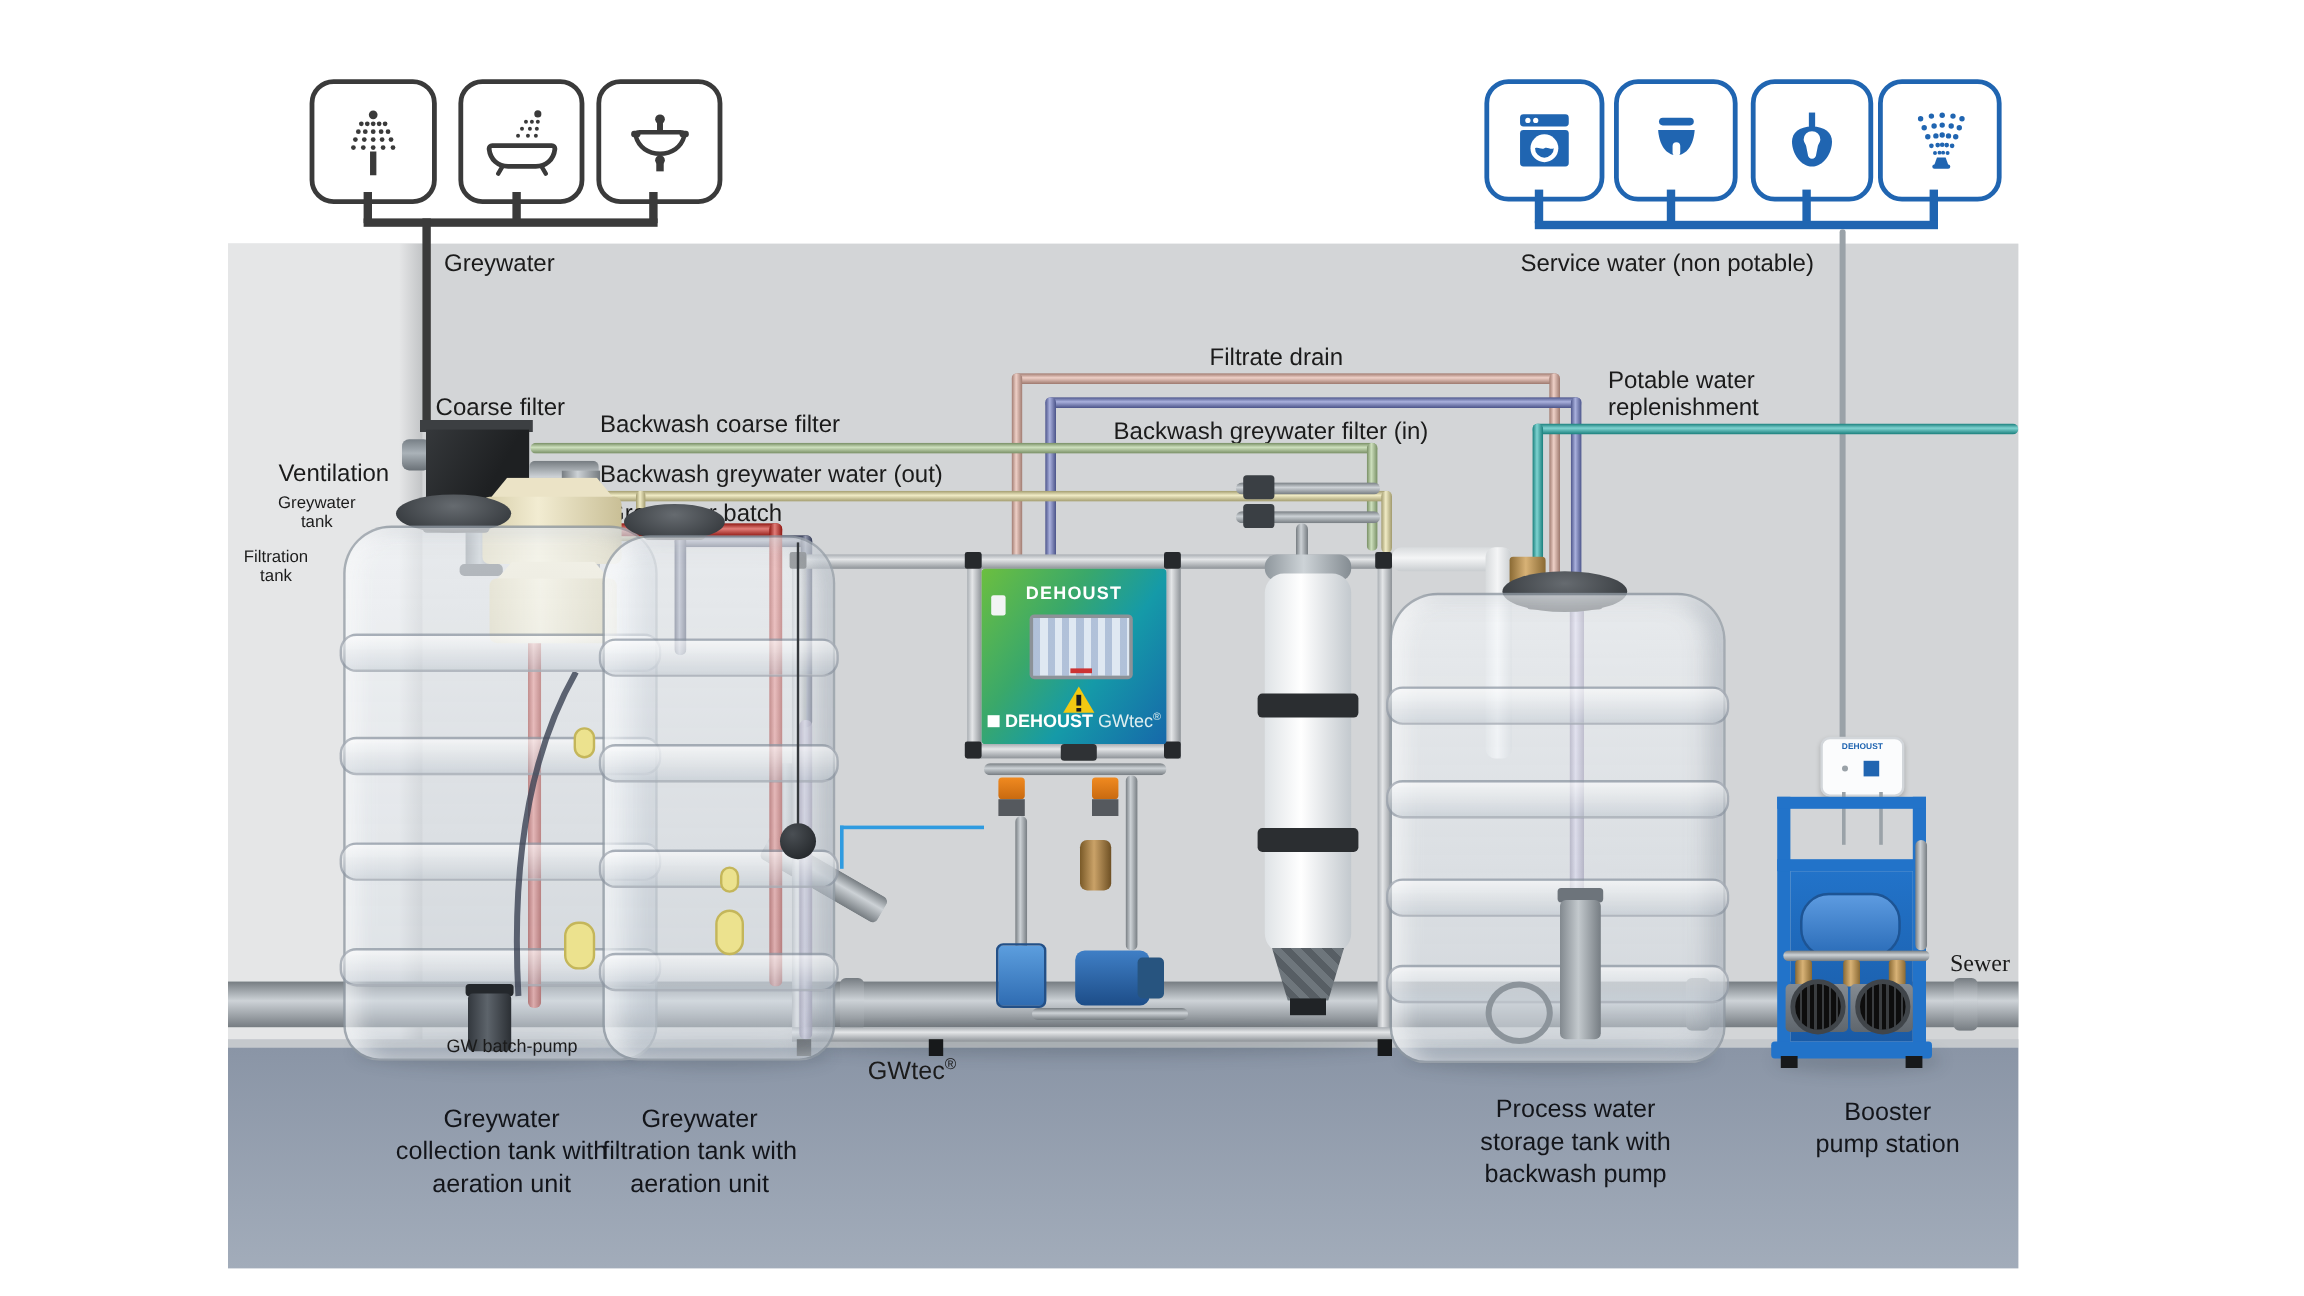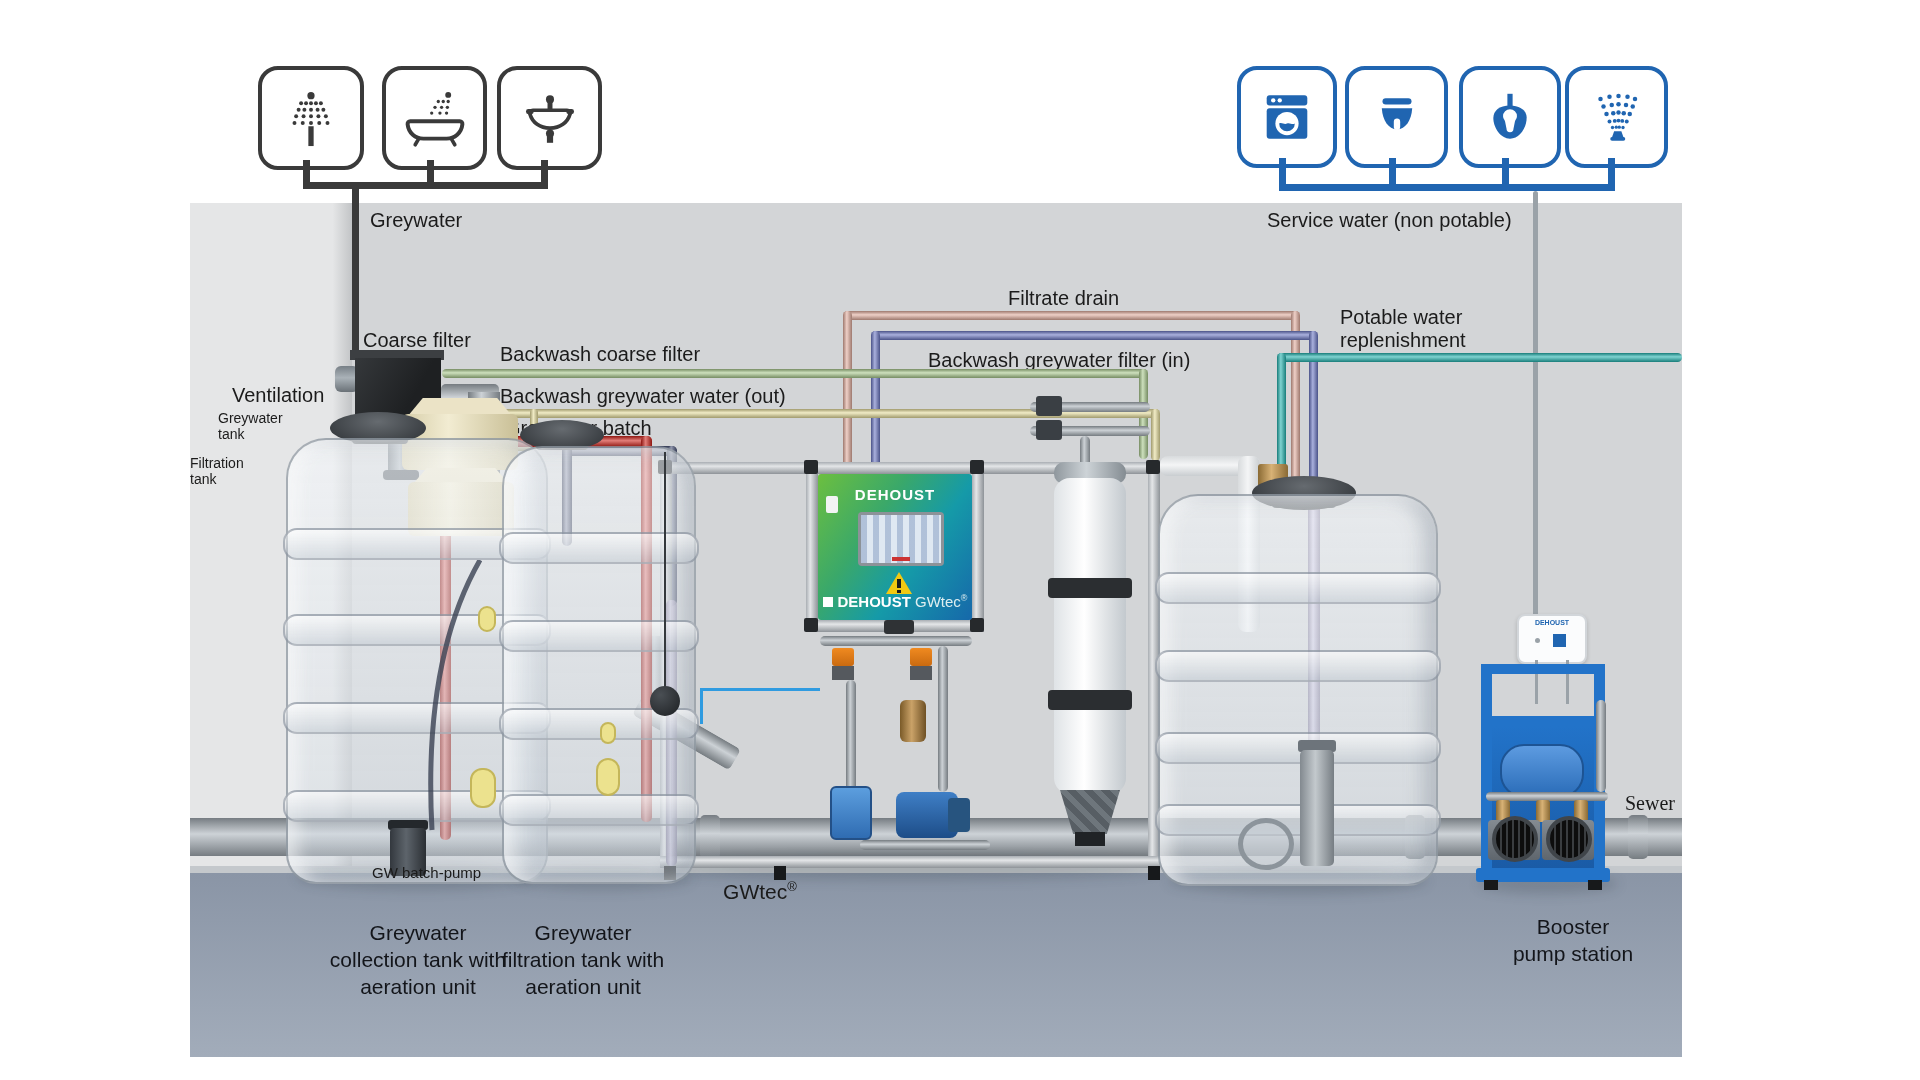--- a/index.html
+++ b/index.html
@@ -21,21 +21,21 @@
   .green{background-color:var(--pipe_green);} .yellow{background-color:var(--pipe_yellow);}
   .pink{background-color:var(--pipe_pink);}   .bluep{background-color:var(--pipe_blue);}
   .teal{background-color:var(--pipe_teal);}   .red{background-color:var(--pipe_red);}
   .navy{background-color:var(--pipe_navy);}   .lav{background-color:var(--pipe_lavender);}
   .steel{background-color:var(--steel);}      .sewerc{background-color:var(--sewer);}
   .blackl{background-color:var(--line_black);background-image:none;border-radius:0;}
   .bluel{background-color:var(--accent_blue);background-image:none;border-radius:0;}
   .greyl{background-color:#9aa2a8;background-image:none;}
   
   .lbl{position:absolute;font-size:20px;line-height:1.15;color:#1b1b1b;white-space:nowrap;}
-  .lbl.small{font-size:14px;white-space:normal;line-height:1.12;}
+  .lbl.small{font-size:14px;white-space:normal;line-height:1.12;text-align:center;}
   .cap{position:absolute;font-size:21px;line-height:1.28;color:#13151a;text-align:center;transform:translateX(-50%);}
   
   .ibox{position:absolute;background:#fff;border-radius:20px;display:flex;align-items:center;justify-content:center;}
   .ibox.dark{border:4px solid var(--line_black);}
   .ibox.blue{border:4px solid var(--accent_blue);}
   
   .tank{position:absolute;border:2px solid rgba(120,130,140,.6);
         border-radius:40px 40px 30px 30px;
         background:linear-gradient(180deg,rgba(246,249,252,.58),rgba(210,218,226,.48));
         box-shadow:inset 10px 0 16px rgba(255,255,255,.55),inset -12px 0 20px rgba(120,132,144,.38);}
@@ -406,18 +406,23 @@
   <div class="cap" style="left:418px;top:920px;">
     <div>Greywater</div>
     <div>collection tank with</div>
     <div>aeration unit</div>
   </div>
   <div class="cap" style="left:583px;top:920px;">
     <div>Greywater</div>
     <div>filtration tank with</div>
     <div>aeration unit</div>
   </div>
+  <div class="cap" style="left:1313px;top:912px;">
+    <div>Process water</div>
+    <div>storage tank with</div>
+    <div>backwash pump</div>
+  </div>
   <div class="cap" style="left:1573px;top:914px;">
     <div>Booster</div>
     <div>pump station</div>
   </div>
 
 </div>
 
 </body></html>

